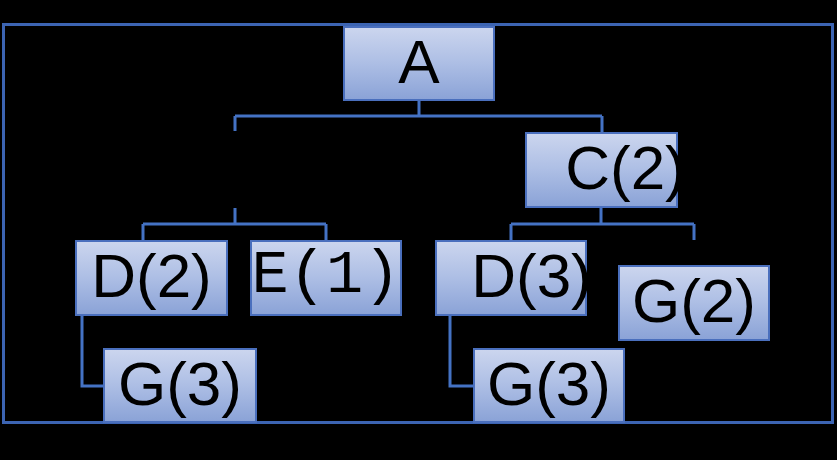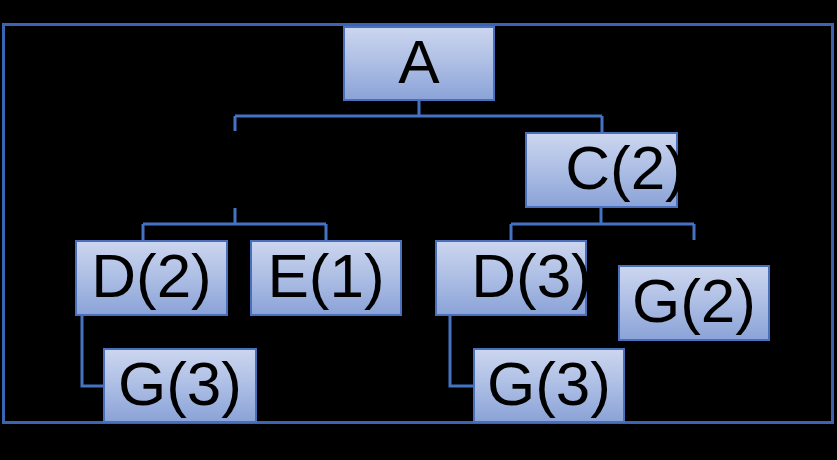--- a/index.html
+++ b/index.html
@@ -47,21 +47,21 @@
     font-size: 62px;
     line-height: 1;
     white-space: nowrap;
     padding-bottom: 4px;
   }
   
   .n-a   { left: 343px; top:  26px; width: 152px; height: 75px; }
   .n-b   { left: 157px; top: 131px; width: 155px; height: 77px; }
   .n-c   { left: 525px; top: 132px; width: 153px; height: 76px; padding-left: 48px; }
   .n-d2  { left:  67px; top: 240px; width: 153px; height: 76px; margin-left: 8px; }
-  .n-e1  { left: 250px; top: 240px; width: 152px; height: 76px; }
+  .n-e1  { left: 250px; top: 240px; width: 152px; height: 76px; font-family: Liberation Mono, monospace; }
   .n-d3  { left: 435px; top: 240px; width: 152px; height: 76px; padding-left: 41px; }
   .n-g2  { left: 618px; top: 240px; width: 152px; height: 76px; margin-top: 25px; }
   .n-g3l { left: 103px; top: 348px; width: 154px; height: 75px; }
   .n-g3r { left: 473px; top: 348px; width: 152px; height: 75px; }
 </style>
 </head>
 <body>
 
 <div class="stage">
 

